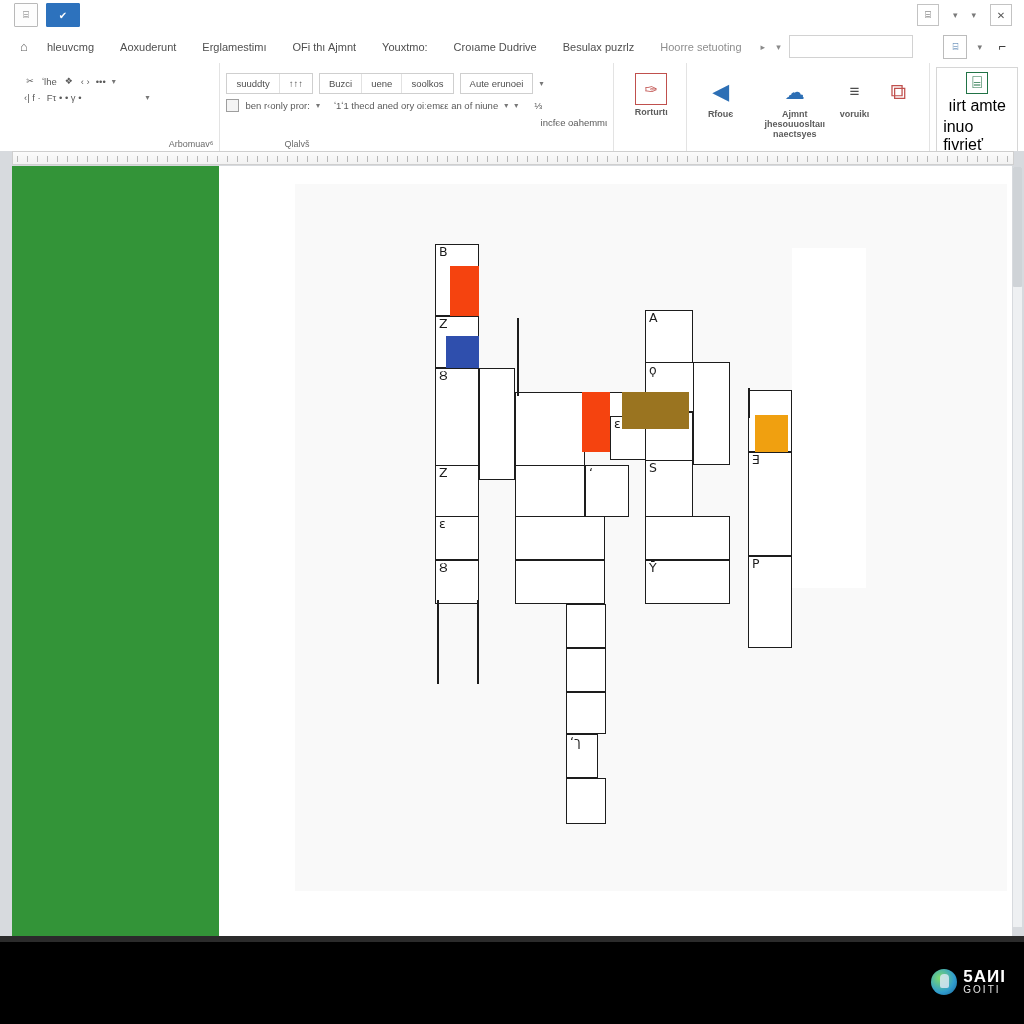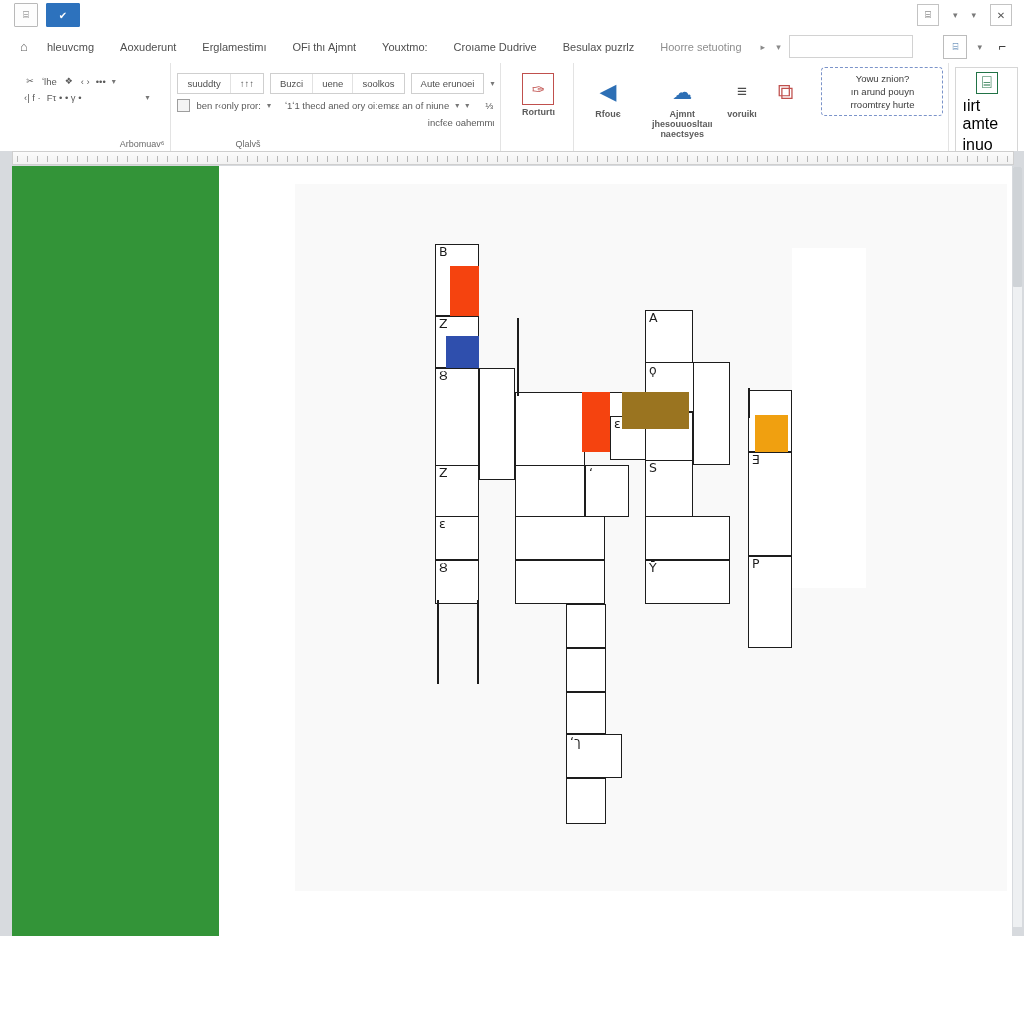--- a/index.html
+++ b/index.html
@@ -290,28 +290,20 @@
           <span class="cap">voruikι</span>
         </div>
         <div class="bigbtn" style="width:56px;">
           <span class="glyph" style="color:#c0504d;font-size:22px;">⧉</span>
           <span class="cap"></span>
         </div>
       </div>
       <div class="grp-label"></div>
     </div>
 
-    <div class="grp" style="width:120px;border-left:none;">
-      <div class="dashbox">
-        <div class="l">Yowu znion?</div>
-        <div class="l">ın arund pouyn</div>
-        <div class="l">rroomtrεy hurte</div>
-      </div>
-      <div class="grp-label"></div>
-    </div>
 
     <div class="grp" style="width:86px;">
       <div class="solidbox">
         <span class="glyph" style="color:#217346;font-size:17px;border:1px solid #217346;width:20px;height:20px;display:flex;align-items:center;justify-content:center;">⌸</span>
         <span class="cap">ıirt amte</span>
         <span class="cap">inuo fivrieť</span>
       </div>
       <div class="grp-label"></div>
     </div>
   </div>
@@ -473,21 +465,21 @@
         <span class="num">S</span>
       </div>
       <div class="cell" style="left: 693px; top: 362px; width: 37px; height: 103px;"></div>
       <div class="cell" style="left: 645px; top: 516px; width: 85px; height: 44px;"></div>
       <div class="cell" style="left: 645px; top: 560px; width: 85px; height: 44px;">
         <span class="num">Ȳ</span>
       </div>
       <div class="cell" style="left: 566px; top: 604px; width: 40px; height: 44px;"></div>
       <div class="cell" style="left: 566px; top: 648px; width: 40px; height: 44px;"></div>
       <div class="cell" style="left: 566px; top: 692px; width: 40px; height: 42px;"></div>
-      <div class="cell" style="left: 566px; top: 734px; width: 56px; height: 44px;">
+      <div class="cell" style="left: 566px; top: 734px; width: 32px; height: 44px;">
         <span class="num">ʻך</span>
       </div>
       <div class="cell" style="left: 566px; top: 778px; width: 40px; height: 46px;"></div>
       <div class="cell" style="left: 748px; top: 390px; width: 44px; height: 62px;"></div>
       <div class="cell" style="left: 748px; top: 452px; width: 44px; height: 104px;">
         <span class="num">Ǝ</span>
       </div>
       <div class="cell" style="left: 748px; top: 556px; width: 44px; height: 92px;">
         <span class="num">P</span>
       </div>
@@ -495,13 +487,23 @@
       <div class="fill" style="left: 446px; top: 336px; width: 33px; height: 32px; background: rgb(47, 79, 173);"></div>
       <div class="fill" style="left: 582px; top: 392px; width: 28px; height: 60px; background: rgb(245, 67, 15);"></div>
       <div class="fill" style="left: 622px; top: 392px; width: 67px; height: 37px; background: rgb(154, 116, 32);"></div>
       <div class="fill" style="left: 755px; top: 415px; width: 33px; height: 37px; background: rgb(240, 160, 16);"></div>
       <div class="stray" style="left: 517px; top: 318px; width: 2px; height: 78px;"></div>
       <div class="stray" style="left: 437px; top: 600px; width: 2px; height: 84px;"></div>
       <div class="stray" style="left: 477px; top: 600px; width: 2px; height: 84px;"></div>
       <div class="stray" style="left: 748px; top: 388px; width: 2px; height: 30px;"></div>
     </div>
 
+  <div class="taskbar">
+    <div class="tb-strip"></div>
+    <div class="wm">
+      <div class="wm-globe"></div>
+      <div class="wm-txt">
+        <div class="wm-t1">5AИI</div>
+        <div class="wm-t2">GOITI</div>
+      </div>
+    </div>
+  </div>
 </div>
 
 </body></html>

